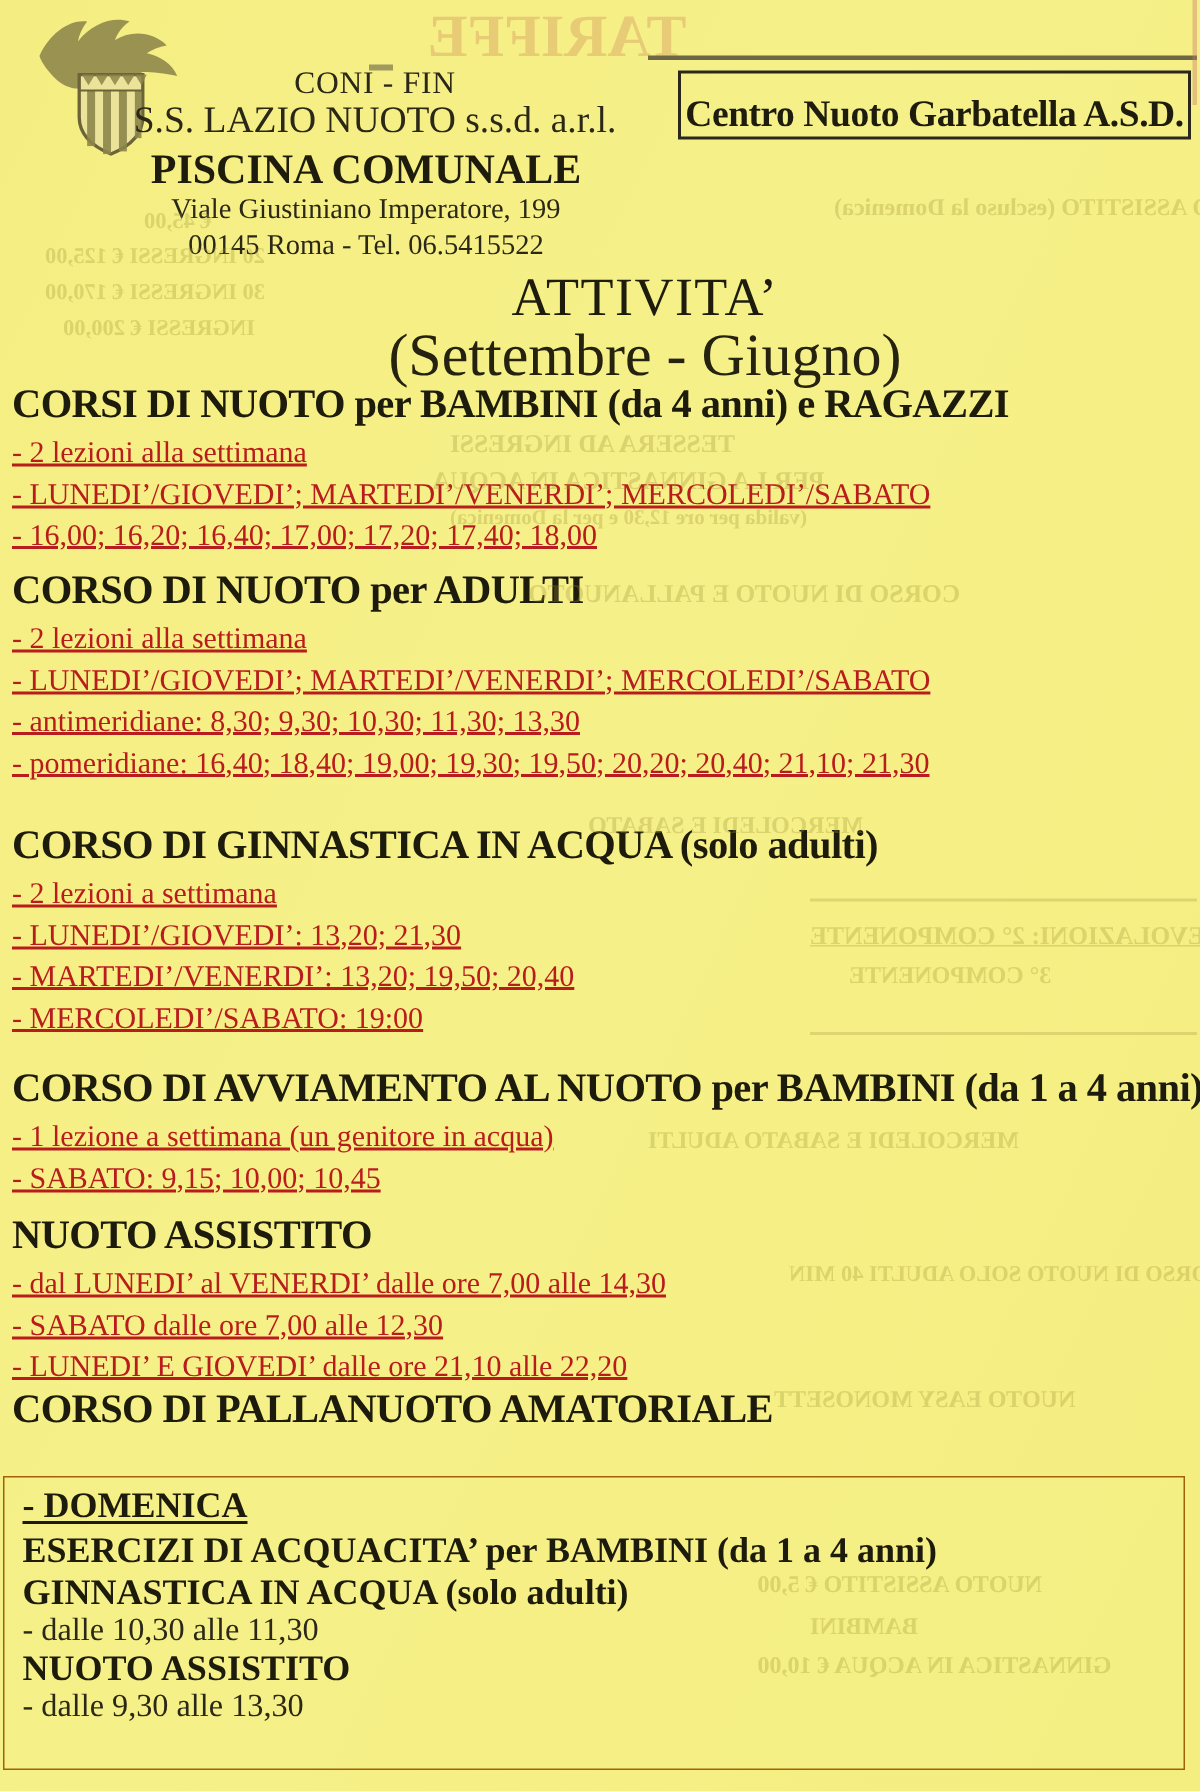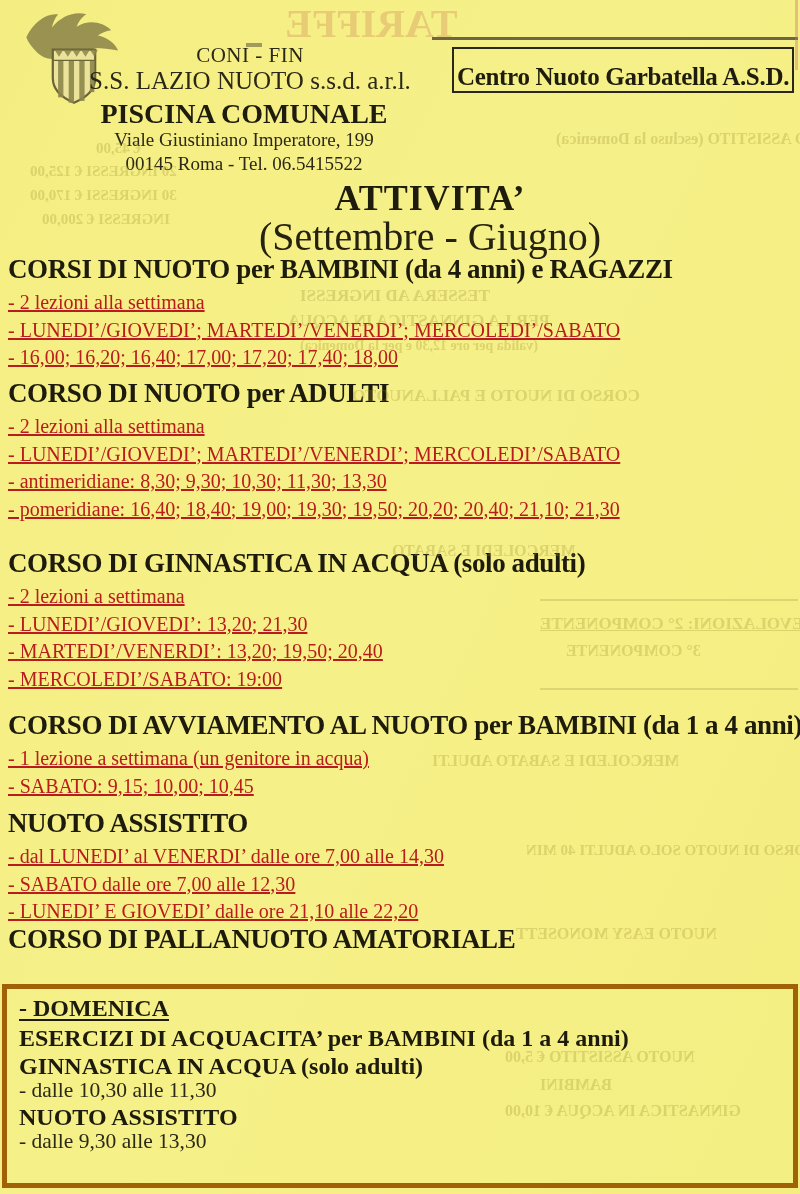--- a/index.html
+++ b/index.html
@@ -21,31 +21,31 @@
   .partner-box{
     left:452px;top:47px;width:338px;height:42px;
     border:2px solid #2a281c;display:flex;align-items:flex-end;justify-content:center;
     font-weight:bold;font-size:25px;letter-spacing:-.3px;color:#1e1c0d;white-space:nowrap;
   }
   .addr-block{left:58px;top:99px;width:372px;text-align:center;}
   .addr-facility{font-size:28px;font-weight:bold;color:#1e1c0d;line-height:1.05;}
   .addr-line{font-size:19px;line-height:1.25;}
   
   .title-block{left:60px;top:180px;width:740px;text-align:center;}
-  .title-main{font-size:36px;font-weight:bold;letter-spacing:1px;color:#1e1c0d;line-height:1.0;}
+  .title-main{font-size:36px;font-weight:normal;letter-spacing:1px;color:#1e1c0d;line-height:1.0;}
   .title-season{font-size:40px;line-height:1.05;color:#252310;}
   
   .sec{left:8px;width:790px;}
   .sec-h{font-size:27px;font-weight:bold;letter-spacing:-.4px;line-height:30px;
          margin:0 0 5px 0;color:#1d1b0c;white-space:nowrap;}
   .sec-line{font-size:20px;line-height:27.5px;white-space:nowrap;color:#b91c1c;text-decoration:underline;}
   
   .sunday-box{
     left:2px;top:984px;width:762px;height:182px;
-    border:5px solid #a16207;padding:6px 12px;background:rgba(246,240,134,.4);
+    border:1px solid #a16207;padding:6px 12px;background:rgba(246,240,134,.4);
   }
   .sunday-title{font-size:24px;font-weight:bold;line-height:26px;margin-bottom:2px;
                 color:#1d1b0c;text-decoration:underline;text-underline-offset:3px;display:inline-block;}
   .entry-h{font-size:24px;font-weight:bold;line-height:26px;margin-top:2px;color:#1d1b0c;white-space:nowrap;}
   .entry-t{font-size:21.5px;line-height:23px;white-space:nowrap;}
   
   .ghost{position:absolute;transform:scaleX(-1);font-weight:bold;white-space:nowrap;
          pointer-events:none;color:rgba(160,145,50,.30);}
   .ghost.u{text-decoration:underline;}
   .ghost-rule{position:absolute;pointer-events:none;background:rgba(160,145,60,.28);}

